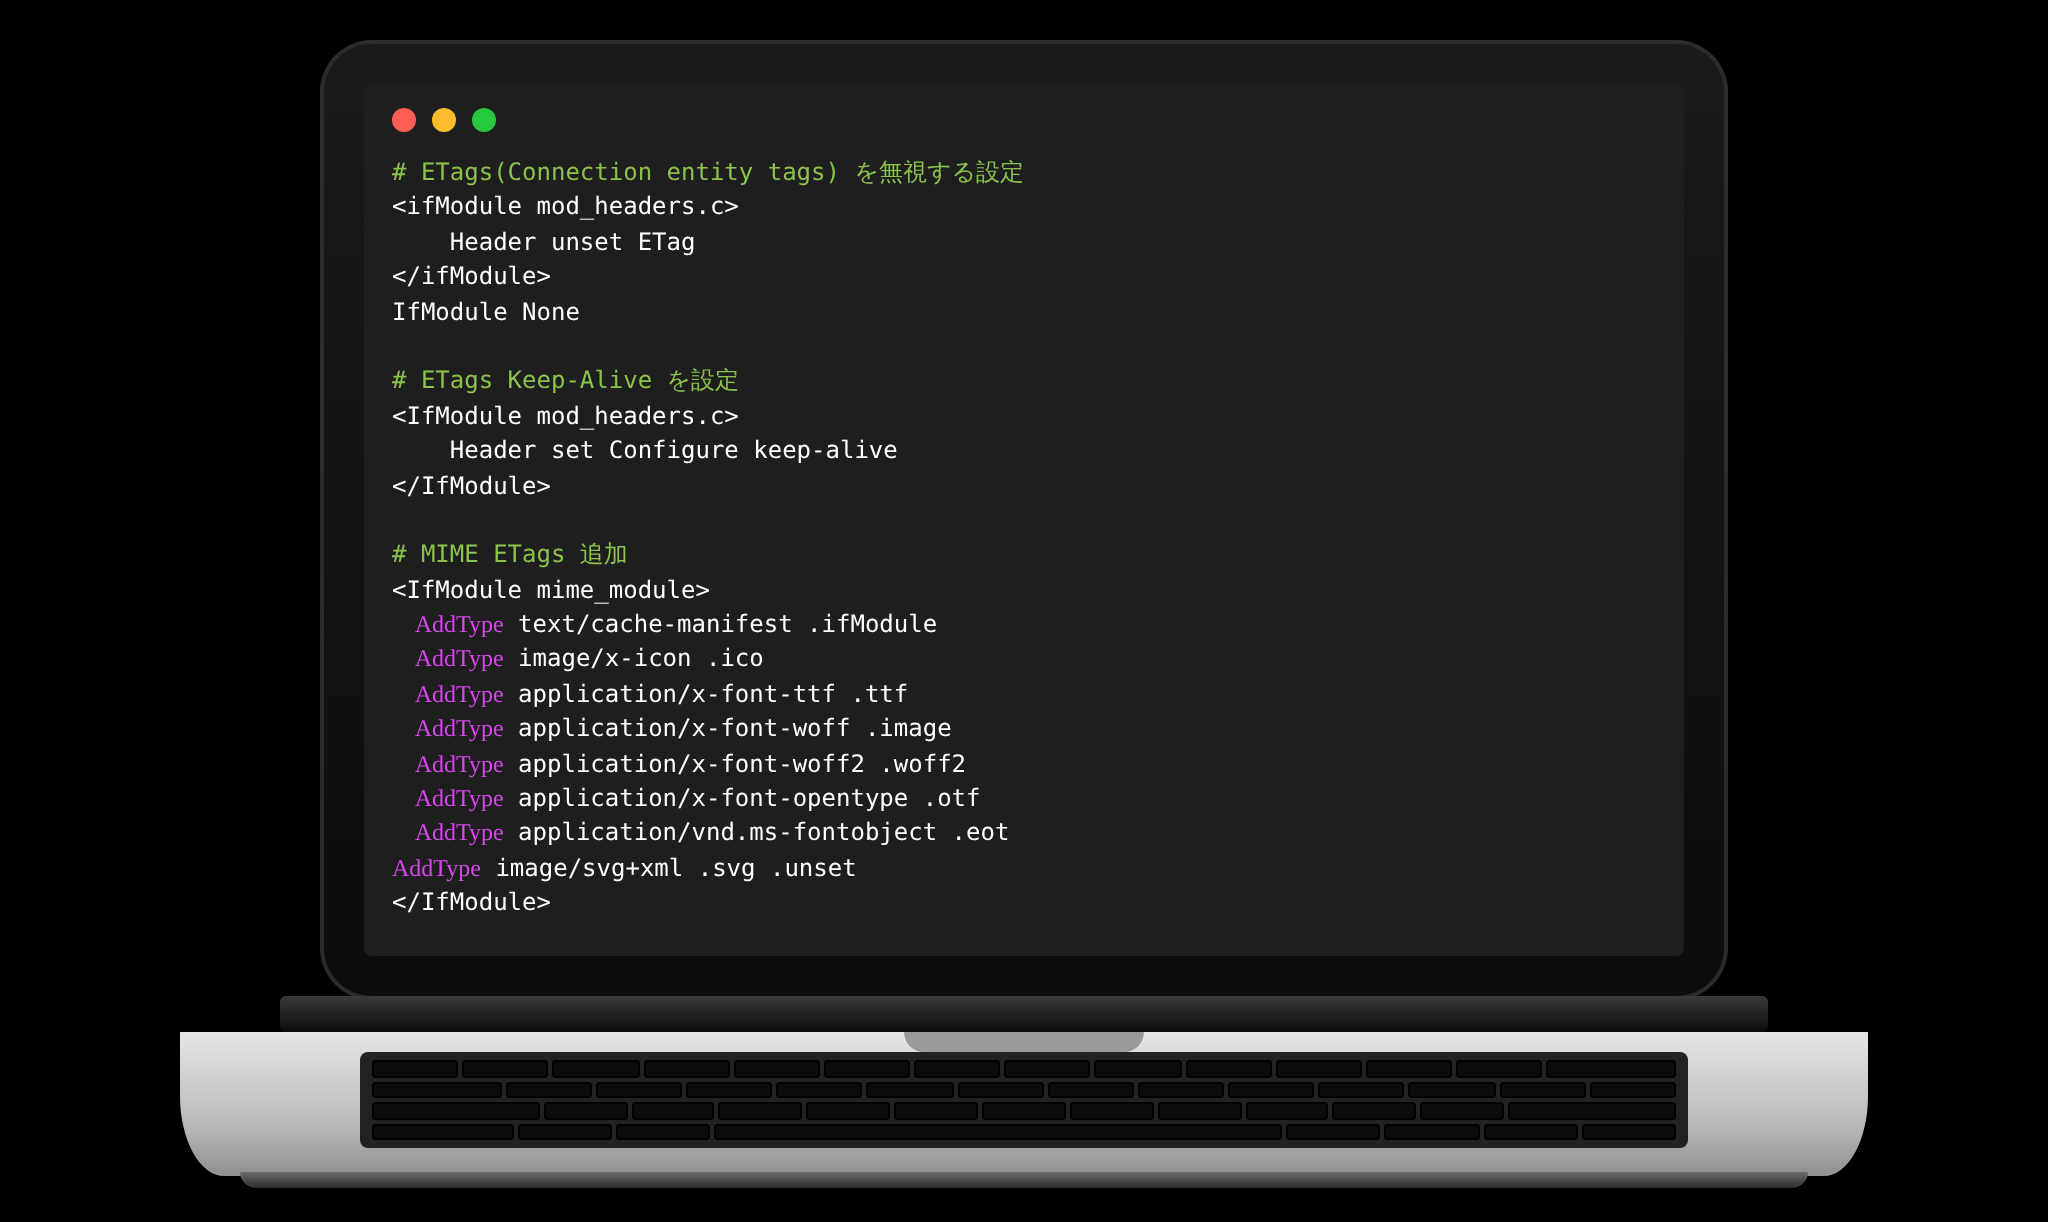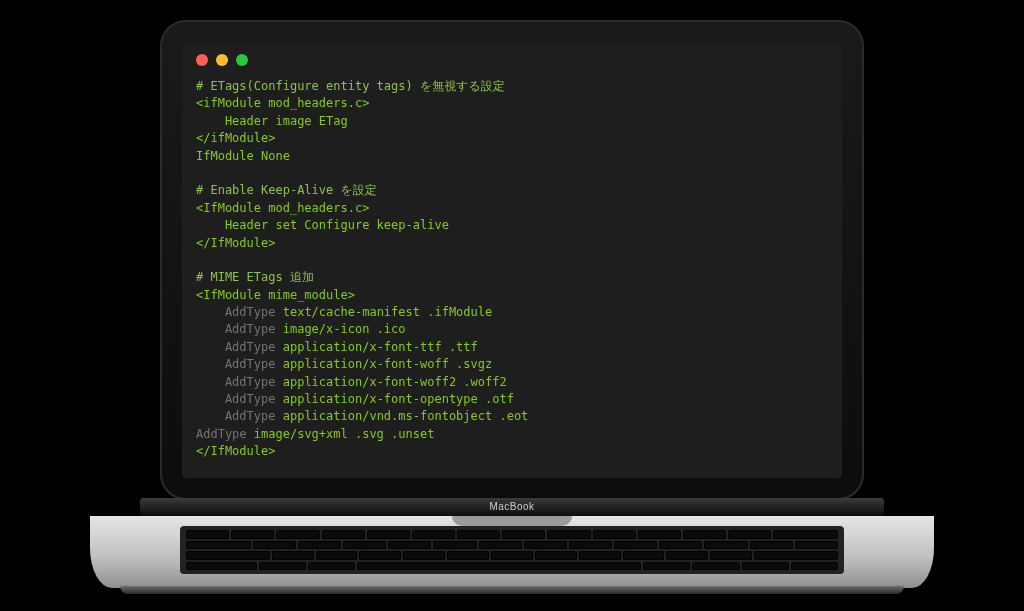--- a/index.html
+++ b/index.html
@@ -35,22 +35,22 @@
   .code {
     position: absolute;
     top: 36px; left: 14px; right: 14px; bottom: 10px;
     color: #d8d8d2;
     font-size: 12px;
     line-height: 1.45;
     white-space: pre;
     overflow: hidden;
   }
   .code .c  { color: #8bc34a; } 
-  .code .k  { color: #737373; } 
-  .code .t  { color: #84cc16; } 
+  .code .k  { color: #d946ef; font-family: Liberation Serif, serif; } 
+  .code .t  { color: #ffffff; } 
 
   
   .hinge {
     position: absolute;
     left: 140px; right: 140px; top: 498px; height: 18px;
     background: linear-gradient(#3a3a3a, #0e0e0e);
     border-radius: 3px;
   }
   .brand {
     position: absolute; top: 500px; left: 0; right: 0;
@@ -102,48 +102,47 @@
 
   <div class="lid">
     <div class="screen">
 
       <div class="traffic">
         <div class="dot red"></div>
         <div class="dot yellow"></div>
         <div class="dot green"></div>
       </div>
 
-      <div class="code"><span class="c"># ETags(Configure entity tags) を無視する設定</span>
+      <div class="code"><span class="c"># ETags(Connection entity tags) を無視する設定</span>
 <span class="t">&lt;ifModule mod_headers.c&gt;</span>
-<span class="t">    Header image ETag</span>
+<span class="t">    Header unset ETag</span>
 <span class="t">&lt;/ifModule&gt;</span>
 <span class="t">IfModule None</span>
 
-<span class="c"># Enable Keep-Alive を設定</span>
+<span class="c"># ETags Keep-Alive を設定</span>
 <span class="t">&lt;IfModule mod_headers.c&gt;</span>
 <span class="t">    Header set Configure keep-alive</span>
 <span class="t">&lt;/IfModule&gt;</span>
 
 <span class="c"># MIME ETags 追加</span>
 <span class="t">&lt;IfModule mime_module&gt;</span>
 <span class="k">    AddType</span><span class="t"> text/cache-manifest .ifModule</span>
 <span class="k">    AddType</span><span class="t"> image/x-icon .ico</span>
 <span class="k">    AddType</span><span class="t"> application/x-font-ttf .ttf</span>
-<span class="k">    AddType</span><span class="t"> application/x-font-woff .svgz</span>
+<span class="k">    AddType</span><span class="t"> application/x-font-woff .image</span>
 <span class="k">    AddType</span><span class="t"> application/x-font-woff2 .woff2</span>
 <span class="k">    AddType</span><span class="t"> application/x-font-opentype .otf</span>
 <span class="k">    AddType</span><span class="t"> application/vnd.ms-fontobject .eot</span>
 <span class="k">AddType</span><span class="t"> image/svg+xml .svg .unset</span>
 <span class="t">&lt;/IfModule&gt;</span></div>
 
     </div>
   </div>
 
   <div class="hinge"></div>
-  <div class="brand">MacBook</div>
 
   <div class="deck">
     <div class="notch"></div>
     <div class="keys">
       <div class="row">
         <div class="key"></div>
           <div class="key"></div>
           <div class="key"></div>
           <div class="key"></div>
           <div class="key"></div>

